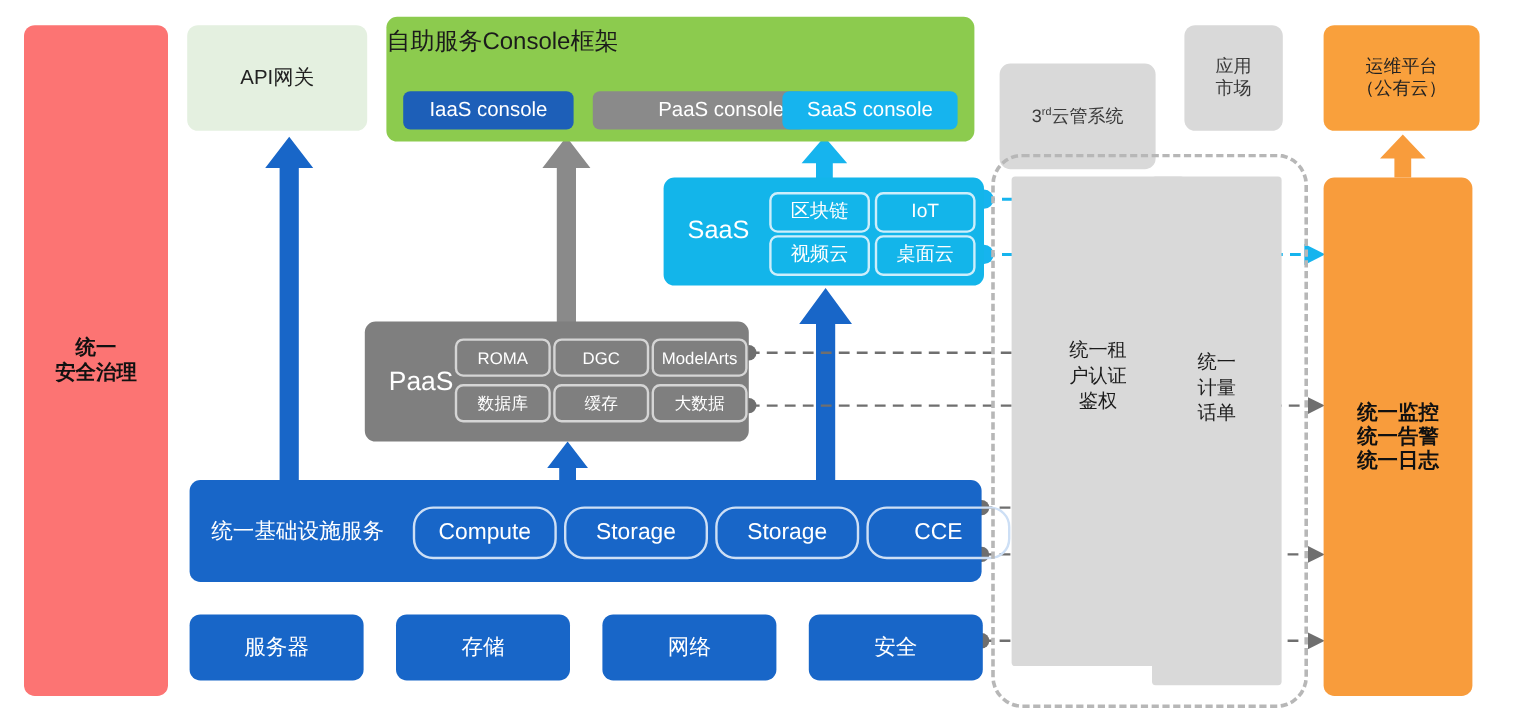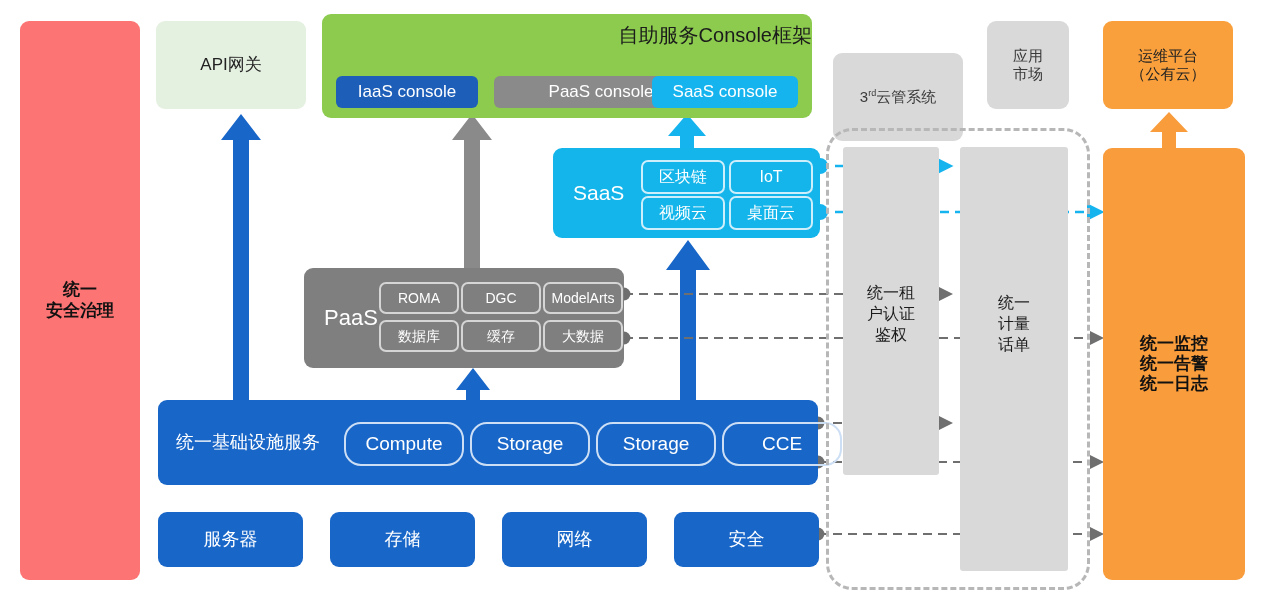--- a/index.html
+++ b/index.html
@@ -8,21 +8,21 @@
   .box{position:absolute;box-sizing:border-box;display:flex;align-items:center;justify-content:center;text-align:center;line-height:1.18;}
 
   
   .red-panel{background:#fc7473;border-radius:9px;color:#111;font-size:17px;font-weight:600;}
 
   
   .api-gw{background:#e4f0e0;border-radius:9px;color:#222;font-size:17px;}
 
   
   .console-frame{background:#8ccb4e;border-radius:9px;display:block;}
-  .console-title{position:absolute;left:0;right:0;top:10px;text-align:right;font-size:20px;color:#1b1b1b;font-weight:500;}
+  .console-title{position:absolute;left:0;right:0;top:10px;text-align:left;font-size:20px;color:#1b1b1b;font-weight:500;}
   .console-chip{position:absolute;top:62px;height:32px;border-radius:6px;display:flex;align-items:center;justify-content:center;color:#fff;font-size:17px;}
   .chip-iaas{background:#1d5fb8;}
   .chip-paas{background:#8a8a8a;padding-left:36px;}
   .chip-saas{background:#16b4ee;}
 
   
   .gray-box{background:#d9d9d9;border-radius:9px;color:#3a3a3a;font-size:15px;}
   .gray-box sup{font-size:9px;vertical-align:super;}
 
   
@@ -183,29 +183,29 @@
     <div class="infra-chip" style="left:564px;top:22px;width:116px;height:40px;">CCE</div>
   </div>
 
   <div class="box blue-box" style="left:158px;top:512px;width:145px;height:55px;">服务器</div>
   <div class="box blue-box" style="left:330px;top:512px;width:145px;height:55px;">存储</div>
   <div class="box blue-box" style="left:502px;top:512px;width:145px;height:55px;">网络</div>
   <div class="box blue-box" style="left:674px;top:512px;width:145px;height:55px;text-align:right;">安全</div>
 
   <div class="dashed-container" style="left:826px;top:128px;width:264px;height:462px;"></div>
 
-  <div class="gray-col" style="left:843px;top:147px;width:96px;height:328px;">
+  <div class="gray-col" style="left:843px;top:147px;width:96px;height:408px;padding-left:48px;">
     <div class="col-label txt" style="top:136px;">统一租
 户认证
 鉴权</div>
   </div>
 
   <div class="gray-col" style="left:960px;top:147px;width:108px;height:424px;">
     <div class="col-label txt" style="top:146px;">统一
 计量
 话单</div>
   </div>
 
-  <div class="box orange-panel txt" style="left:1103px;top:148px;width:142px;height:432px;">统一监控
+  <div class="box orange-panel txt" style="left:1103px;top:148px;width:124px;height:432px;">统一监控
 统一告警
 统一日志</div>
 
 </div>
 
 </body></html>

